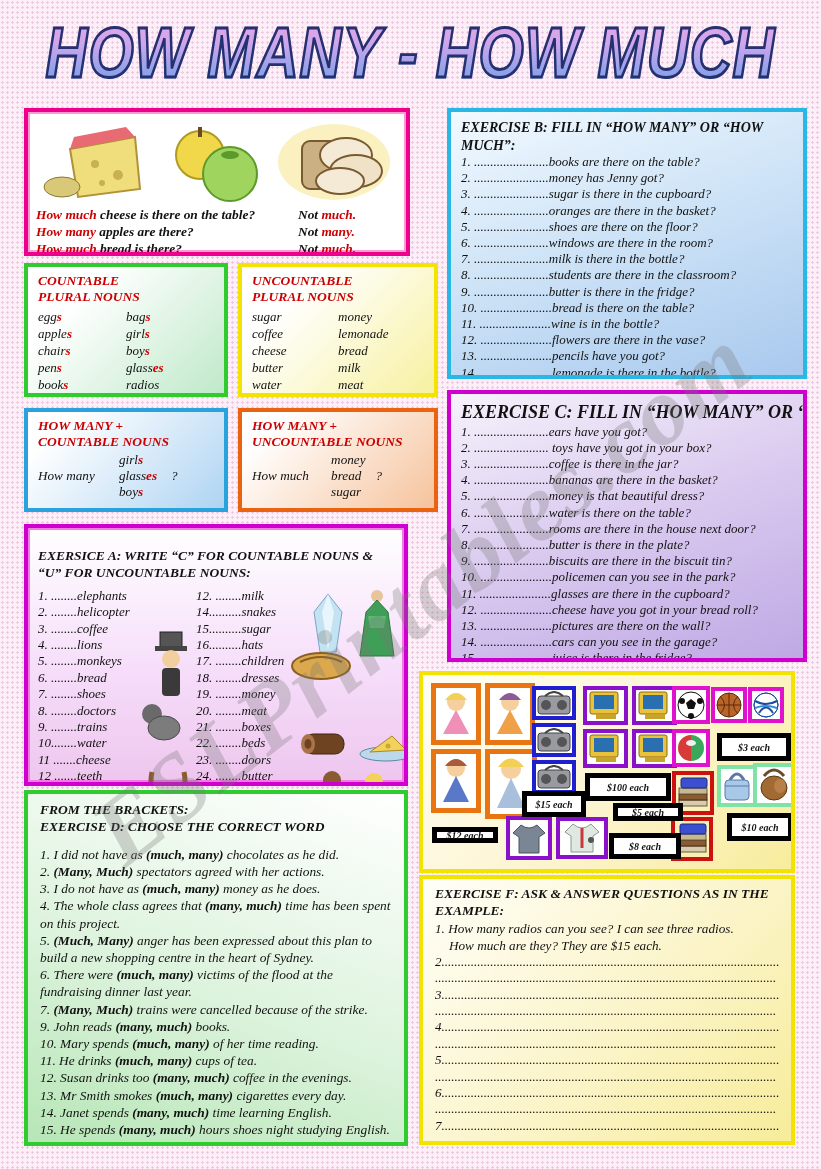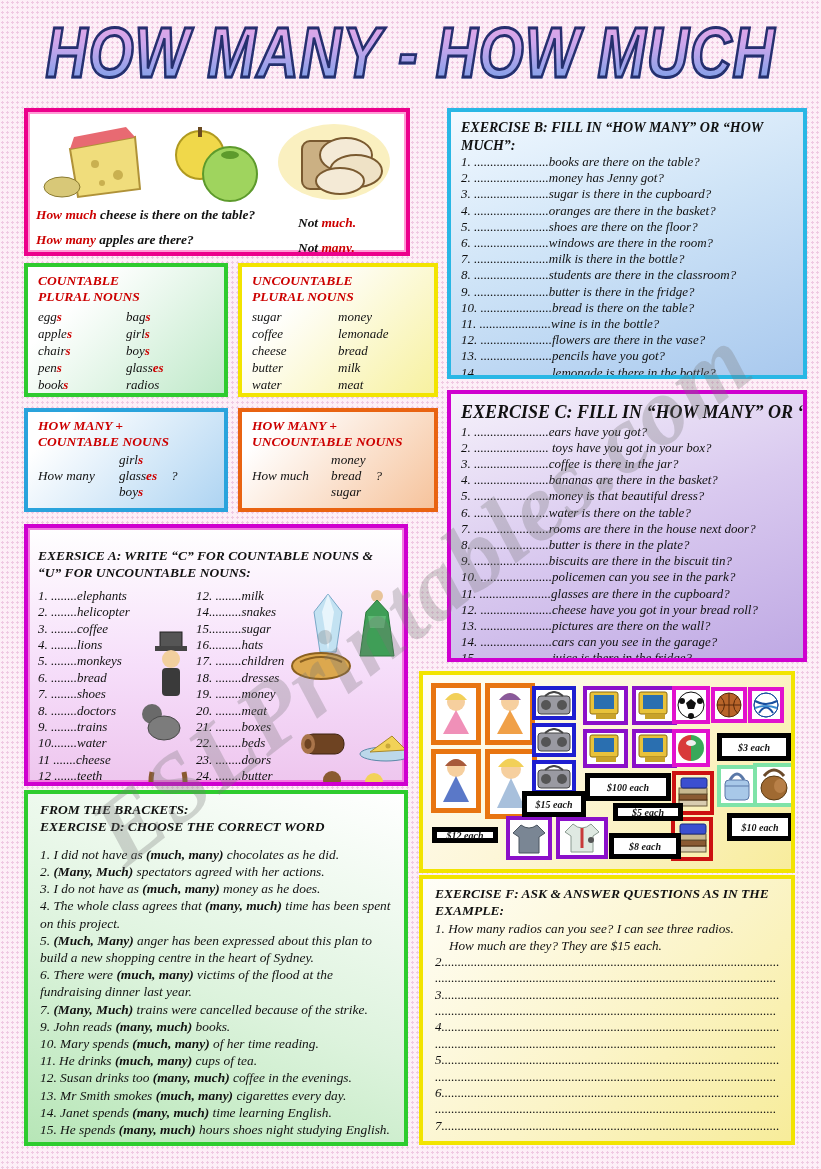--- a/index.html
+++ b/index.html
@@ -33,21 +33,21 @@
   .box-title{font-weight:bold;font-size:13.5px;line-height:1.25;}
   .red-title{color:#cc0000;font-weight:bold;font-size:13.5px;line-height:1.2;}
 
   
   .box-example{left:24px;top:108px;width:386px;height:148px;
     border:4px solid #ec008c;box-shadow:inset 0 0 0 2px #ff9ad5;
     background:#ffffff;padding:6px 8px;}
   .ex-images{display:flex;justify-content:space-between;align-items:center;height:88px;padding:0 4px;}
   .qa-row{display:flex;font-size:13.4px;font-weight:bold;line-height:17px;justify-content:flex-end;}
   .qa-q{flex:1;}
-  .qa-a{width:100px;margin-top:8px;}
+  .qa-a{width:100px;}
 
   
   .box-countable{left:24px;top:263px;width:204px;height:134px;border:4px solid #2fcb2f;
     background:linear-gradient(135deg,#ffffff 25%,#bfe9c9 100%);padding:6px 10px;}
   .box-uncountable{left:238px;top:263px;width:200px;height:134px;border:4px solid #f2e400;
     background:linear-gradient(135deg,#ffffff 25%,#f7f1a0 100%);padding:6px 10px;}
   .word-grid{display:grid;grid-auto-flow:column;grid-template-rows:repeat(5,17px);
     grid-template-columns:1fr 1fr;font-size:13px;line-height:17px;margin-top:3px;}
 
   

